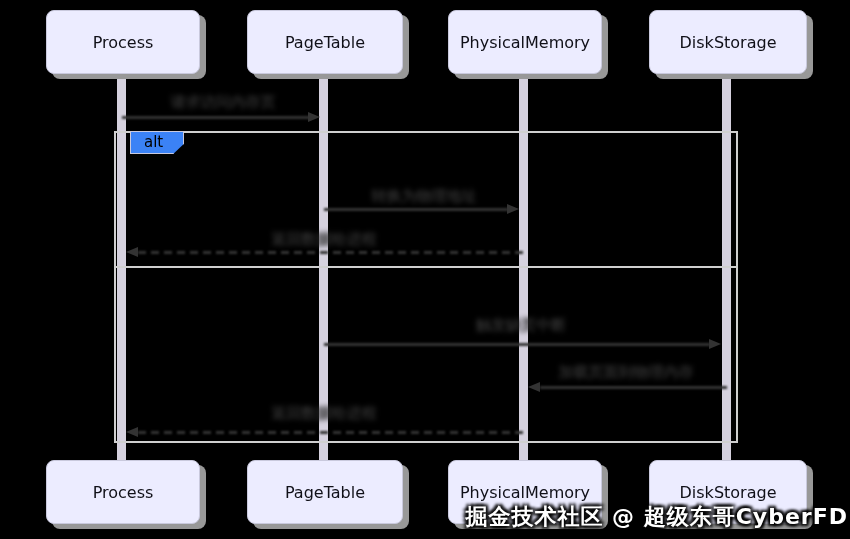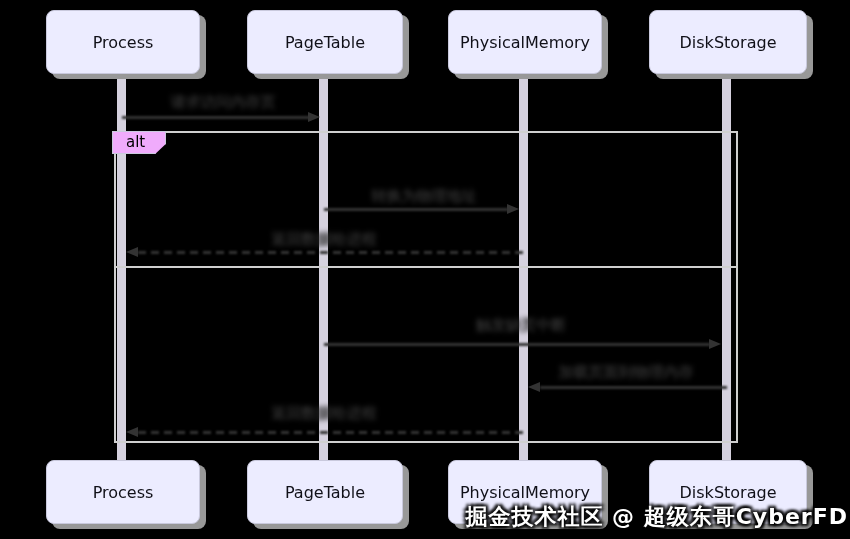--- a/index.html
+++ b/index.html
@@ -11,22 +11,22 @@
     position:absolute;height:62px;background:#ececff;
     border:1px solid #c9c9dd;border-radius:8px;
     box-shadow:6px 5px 0 #989898;
     display:flex;align-items:center;justify-content:center;
     color:#101018;font-size:16px;
   }
   .lifeline{position:absolute;width:9px;background:#d5d1de;}
   .alt-frame{position:absolute;left:114px;top:131px;width:624px;height:312px;border:2px solid #cfcfcf;box-sizing:border-box;}
   .alt-divider{position:absolute;left:114px;top:266px;width:624px;height:2px;background:#cfcfcf;}
   .alt-label{
-    position:absolute;left:112px;top:131px;width:54px;height:23px;
-    background:#f0abfc;border:1px solid #c9c9dd;box-sizing:border-box;
+    position:absolute;left:130px;top:131px;width:54px;height:23px;
+    background:#3b82f6;border:1px solid #c9c9dd;box-sizing:border-box;
     clip-path:polygon(0 0,100% 0,100% 55%,80% 100%,0 100%);
     font-size:15px;color:#000;line-height:21px;padding-left:13px;
   }
   .msg-label{
     position:absolute;width:280px;text-align:center;
     font-size:15px;font-weight:bold;color:#2c2c2c;
     filter:blur(2.4px);white-space:nowrap;
   }
   .msg-line{position:absolute;height:3px;background:#333;filter:blur(0.8px);}
   .msg-line.dashed{

